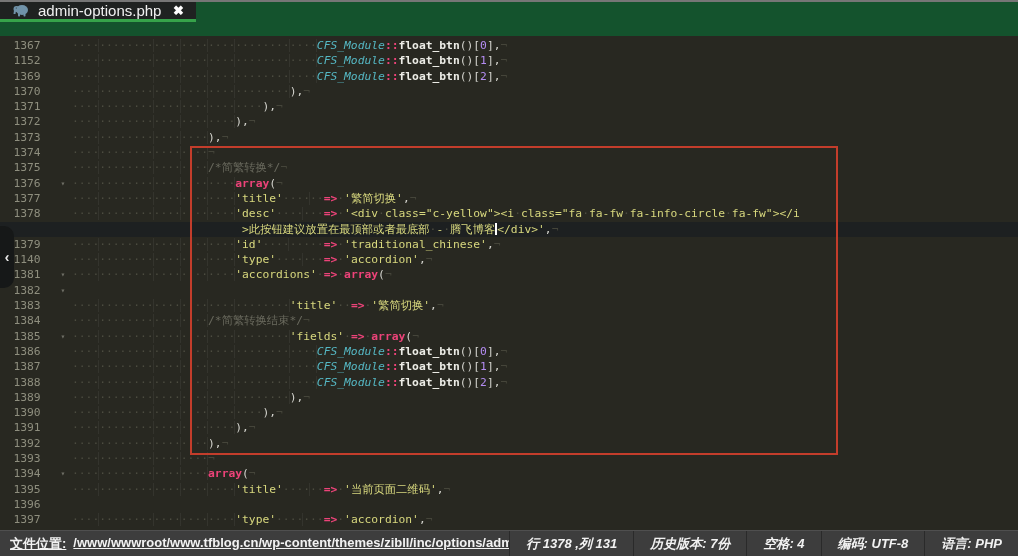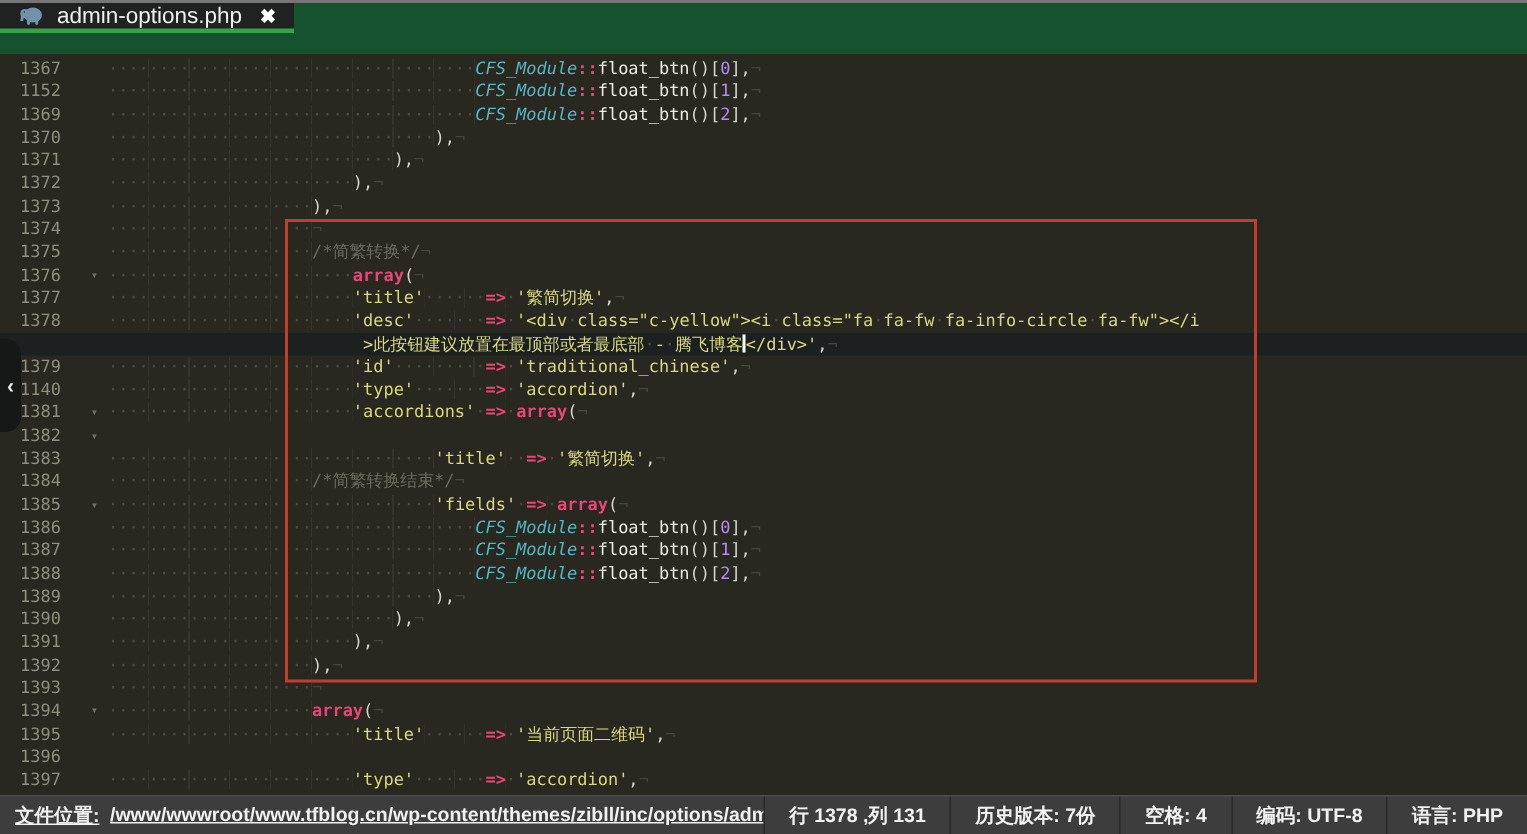--- a/index.html
+++ b/index.html
@@ -43,21 +43,21 @@
     color:#4c4c40;
     background-image:repeating-linear-gradient(to right,
       transparent 0, transparent 26.4px,
       rgba(255,255,255,0.055) 26.4px, rgba(255,255,255,0.055) 27.2px);
   }
   .tk-pad{ color:transparent; }
   .tk-cmt{ color:#6a6a5e; }
   .tk-str{ color:#d8d87e; }
   .tk-op , .tk-kw{ color:#ec4379; font-weight:bold; }
   .tk-cls{ color:#55b7c3; font-style:italic;margin-top:44px; }
-  .tk-fn{ color:#ecece6; font-weight:normal; }
+  .tk-fn{ color:#ecece6; font-weight:bold; }
   .tk-pun{ color:#d5d5cf; }
   .tk-num{ color:#b48cf2; }
   .tk-eol{ color:#45453a; }
   .tk-caret{ display:inline-block; width:2px; height:12px; background:#ffffff; vertical-align:-2px; }
   
   .annotation{
     position:absolute; left:190px; top:146px; width:648px; height:309px;
     border:2px solid #c33d2b; pointer-events:none;
   }
   
@@ -71,21 +71,21 @@
   .statusbar{
     position:absolute; left:0; top:530px; width:1018px; height:26px;
     background:#3d3d3d; border-top:1px solid #4f4f4f;
     display:flex; align-items:center;
     color:#f2f2f2; font-size:13px; font-weight:bold;
   }
   .status-left{
     flex:1 1 auto; min-width:0; padding-left:10px;
     white-space:nowrap; overflow:hidden; display:flex; gap:7px;text-decoration:underline;
   }
-  .status-items{ flex:none; display:flex; height:100%; align-items:flex-start; }
+  .status-items{ flex:none; display:flex; height:100%; align-items:flex-start;font-style:italic; }
   .status-item{
     padding:0 16px; white-space:nowrap; line-height:25px;
     border-left:1px solid rgba(0,0,0,0.30); cursor:pointer;
   }
 </style>
 </head>
 <body>
 
 <div class="topstrip"></div>
 

